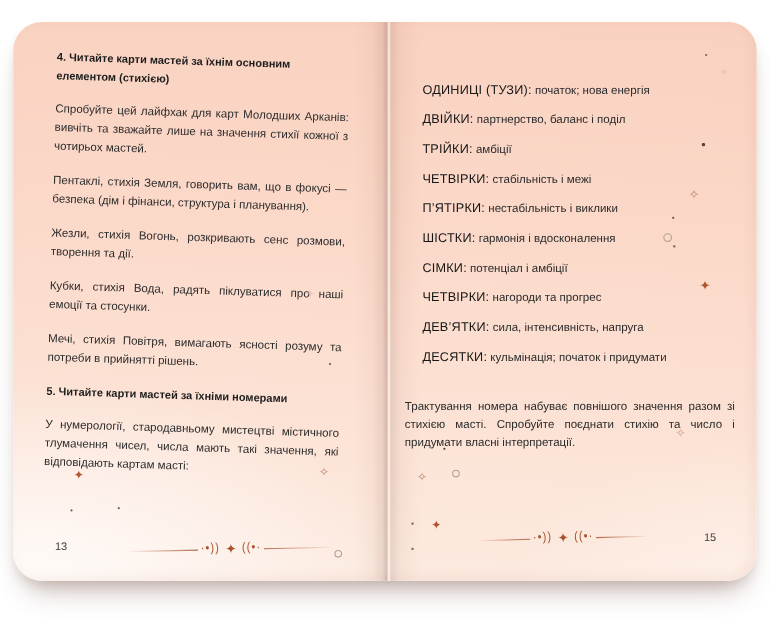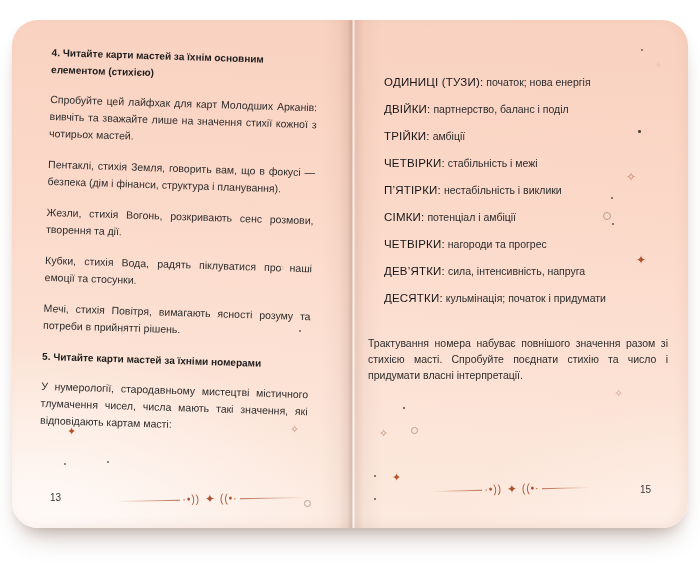--- a/index.html
+++ b/index.html
@@ -92,20 +92,21 @@
       <p>У нумерології, стародавньому мистецтві містичного тлумачення чисел, числа мають такі значення, які відповідають картам масті:</p>
     </div>
 
     <div class="right-content">
       <ul class="entries">
         <li><span class="term">ОДИНИЦІ (ТУЗИ):</span> <span class="meaning">початок; нова енергія</span></li>
         <li><span class="term">ДВІЙКИ:</span> <span class="meaning">партнерство, баланс і поділ</span></li>
         <li><span class="term">ТРІЙКИ:</span> <span class="meaning">амбіції</span></li>
         <li><span class="term">ЧЕТВІРКИ:</span> <span class="meaning">стабільність і межі</span></li>
         <li><span class="term">П’ЯТІРКИ:</span> <span class="meaning">нестабільність і виклики</span></li>
+        <li><span class="term">ШІСТКИ:</span> <span class="meaning">гармонія і вдосконалення</span></li>
         <li><span class="term">СІМКИ:</span> <span class="meaning">потенціал і амбіції</span></li>
         <li><span class="term">ЧЕТВІРКИ:</span> <span class="meaning">нагороди та прогрес</span></li>
         <li><span class="term">ДЕВ’ЯТКИ:</span> <span class="meaning">сила, інтенсивність, напруга</span></li>
         <li><span class="term">ДЕСЯТКИ:</span> <span class="meaning">кульмінація;  початок і придумати</span></li>
       </ul>
       <p class="closing">Трактування номера набуває повнішого значення разом зі стихією масті. Спробуйте поєднати стихію та число і придумати власні інтерпретації.</p>
     </div>
 
     <span class="pageno pageno-left">13</span>
     <span class="pageno pageno-right">15</span>

